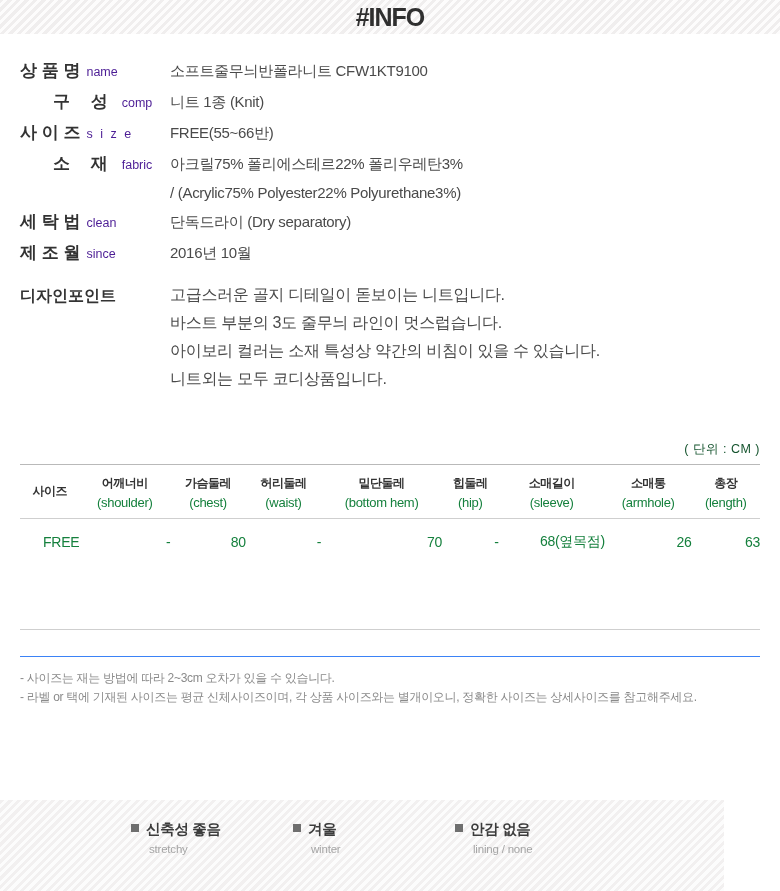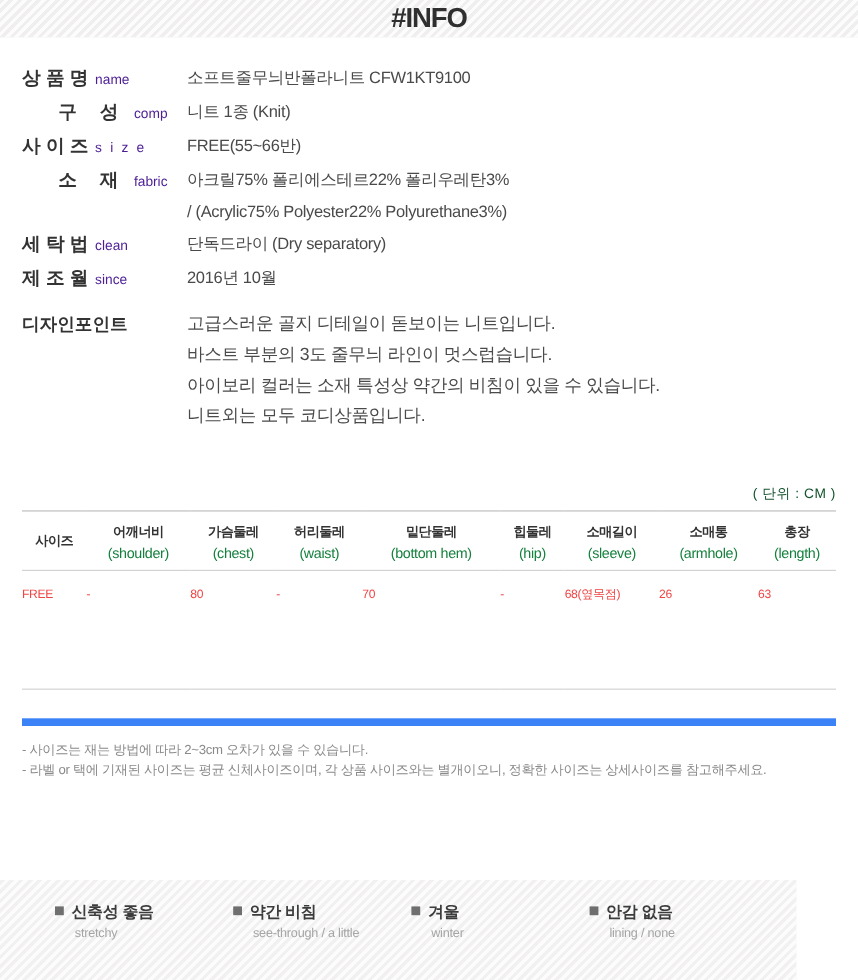--- a/index.html
+++ b/index.html
@@ -125,31 +125,31 @@
     letter-spacing: -0.5px;
   }
   .th-en {
     display: block;
     font-size: 13px;
     color: #15803d;
     margin-top: 3px;
     letter-spacing: -0.3px;
   }
   table.size tbody td {
-    text-align: left;
-    font-size: 11px;
-    color: #ef4444;
+    text-align: right;
+    font-size: 14px;
+    color: #15803d;
     padding: 14px 0 16px 0;
     letter-spacing: -0.3px;
   }
   .size-body-pad { height: 62px; }
 
   
   .notes {
-    border-top: 7px solid #3b82f6;
+    border-top: 1px solid #3b82f6;
     margin-top: 26px;
     padding-top: 12px;
   }
   .note-line {
     font-size: 12px;
     color: #8a8a8a;
     line-height: 19px;
     letter-spacing: -0.3px;
   }
 
@@ -351,24 +351,20 @@
 
 </div>
 
 <div class="footer-band">
   <div class="footer-inner">
     <div class="attr">
       <span class="attr-top"><span class="sq"></span><span>신축성 좋음</span></span>
       <span class="attr-sub">stretchy</span>
     </div>
     <div class="attr">
-      <span class="attr-top"><span class="sq"></span><span>약간 비침</span></span>
-      <span class="attr-sub">see-through / a little</span>
-    </div>
-    <div class="attr">
       <span class="attr-top"><span class="sq"></span><span>겨울</span></span>
       <span class="attr-sub">winter</span>
     </div>
     <div class="attr">
       <span class="attr-top"><span class="sq"></span><span>안감 없음</span></span>
       <span class="attr-sub">lining / none</span>
     </div>
   </div>
 </div>
 

